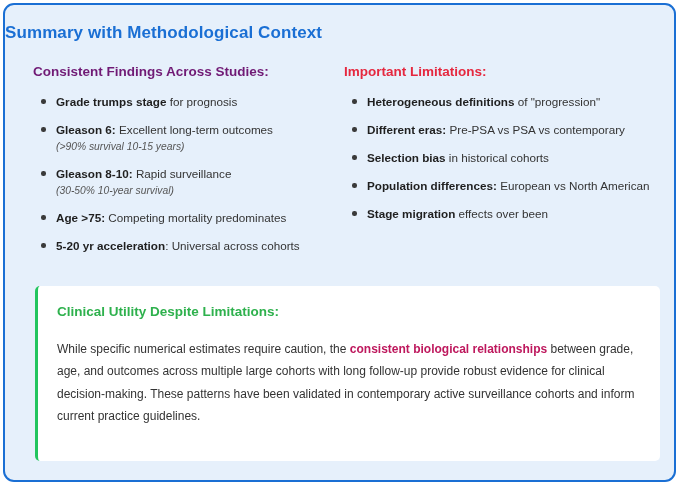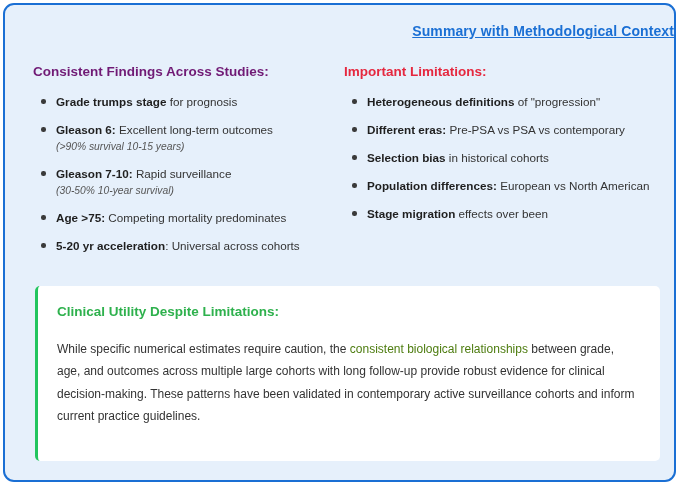--- a/index.html
+++ b/index.html
@@ -23,26 +23,25 @@
     background: #e6f0fb;
     border: 2px solid #1a6fd4;
     border-radius: 11px;
     overflow: hidden;
   }
   #title {
     position: absolute;
     left: 0;
     top: 18px;
     width: 100%;
-    text-align: right;
-    font-size: 14px;
+    text-align: left;
+    font-size: 17px;
     font-weight: bold;
     color: #1a6fd4;
     letter-spacing: 0.1px;
-    text-decoration: underline;
   }
   .col {
     position: absolute;
     top: 59px;
   }
   #col-left { left: 28px; width: 300px; }
   #col-right { left: 339px; width: 320px; }
   .col-head {
     font-size: 13.5px;
     font-weight: bold;
@@ -105,21 +104,21 @@
   }
   #card-body {
     position: absolute;
     left: 19px;
     top: 52px;
     width: 580px;
     font-size: 12px;
     line-height: 22.3px;
     color: #333333;
   }
-  #card-body .b { font-weight: normal; color: #4d7c0f; }
+  #card-body .b { font-weight: bold; color: #be185d; }
 </style>
 </head>
 <body>
 
 <div id="panel">
 
   <div id="title">Summary with Methodological Context</div>
 
   <div class="col" id="col-left">
     <div class="col-head" id="head-left">Consistent Findings Across Studies:</div>
@@ -128,21 +127,21 @@
         <span class="dot"></span>
         <span class="b">Grade trumps stage</span><span> for prognosis</span>
       </li>
       <li>
         <span class="dot"></span>
         <span class="b">Gleason 6:</span><span> Excellent long-term outcomes</span>
         <span class="sub">(&gt;90% survival 10-15 years)</span>
       </li>
       <li>
         <span class="dot"></span>
-        <span class="b">Gleason 7-10:</span><span> Rapid surveillance</span>
+        <span class="b">Gleason 8-10:</span><span> Rapid surveillance</span>
         <span class="sub">(30-50% 10-year survival)</span>
       </li>
       <li>
         <span class="dot"></span>
         <span class="b">Age &gt;75:</span><span> Competing mortality predominates</span>
       </li>
       <li>
         <span class="dot"></span>
         <span class="b">5-20 yr acceleration</span><span>: Universal across cohorts</span>
       </li>

